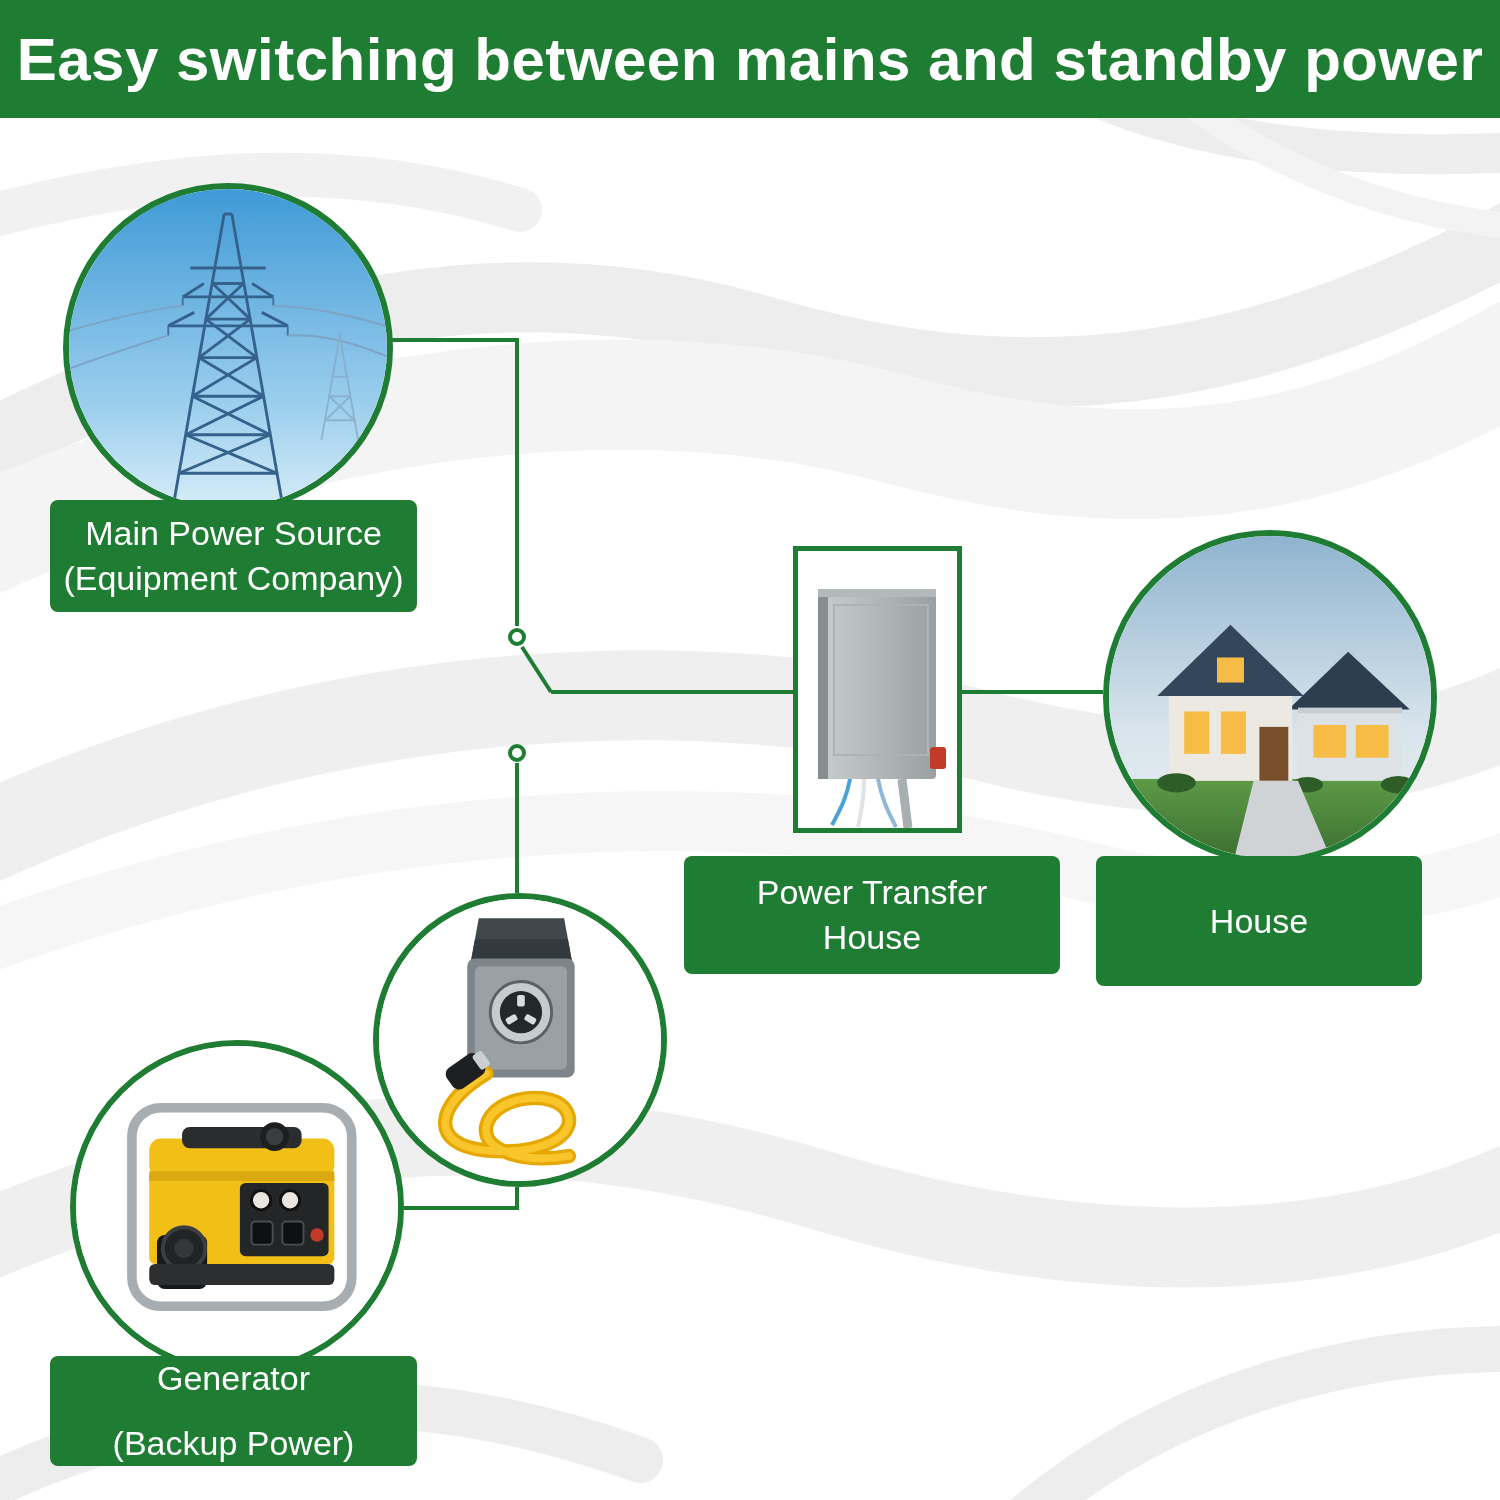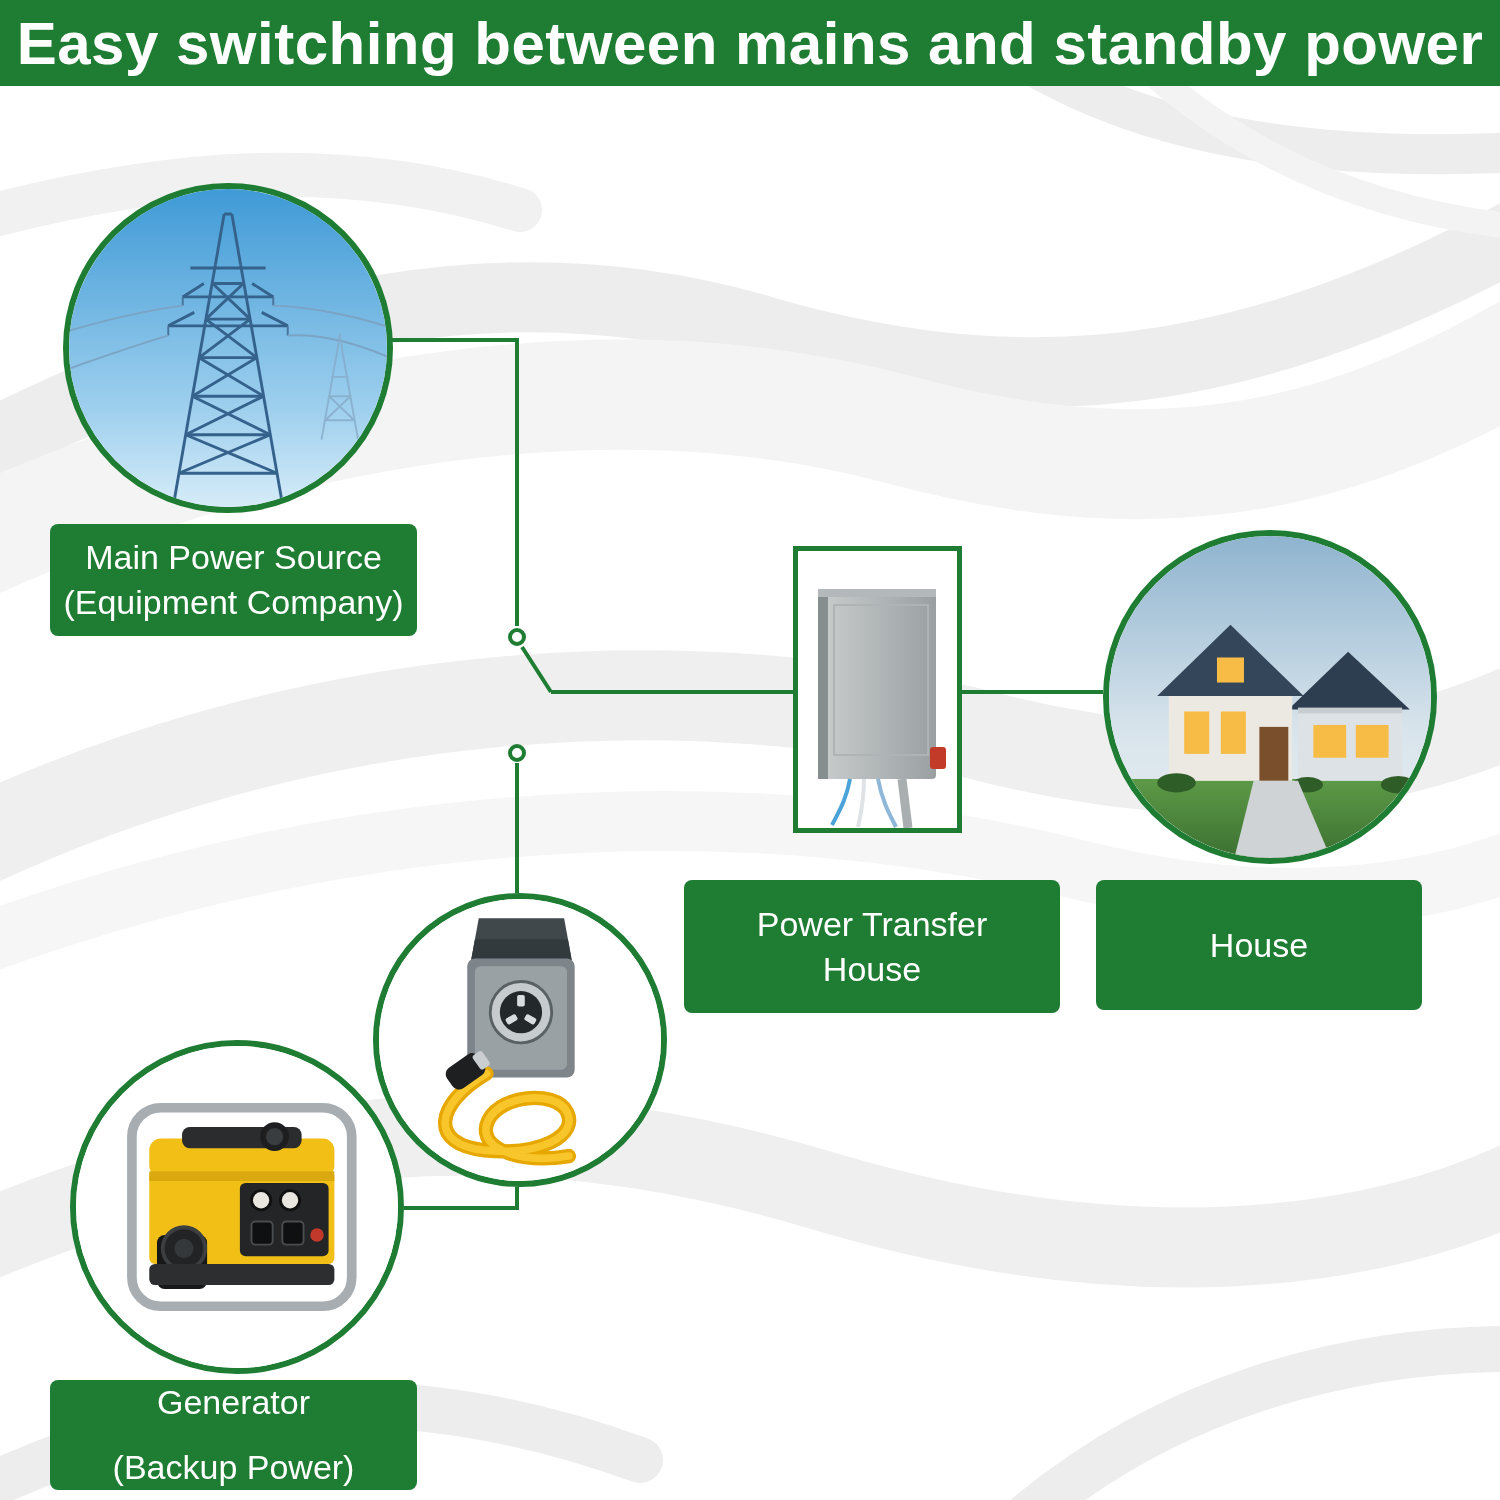--- a/index.html
+++ b/index.html
@@ -4,48 +4,48 @@
 <title>Easy switching between mains and standby power</title>
 <style>
   html,body{margin:0;padding:0;}
   body{
     width:1500px;height:1500px;position:relative;overflow:hidden;
     background:#ffffff;font-family:"Liberation Sans",sans-serif;
   }
   .canvas{position:absolute;inset:0;width:1500px;height:1500px;}
   .bg-swirls{position:absolute;left:0;top:0;width:1500px;height:1500px;pointer-events:none;}
   .banner{
-    position:absolute;left:0;top:0;width:1500px;height:86px;
+    position:absolute;left:0;top:0;width:1500px;height:118px;
     background:#1f7d33;display:flex;align-items:center;justify-content:center;
   }
   .banner .title{
     color:#ffffff;font-size:60px;font-weight:bold;letter-spacing:.5px;white-space:nowrap;
   }
   .connectors{position:absolute;left:0;top:0;width:1500px;height:1500px;pointer-events:none;}
   .photo-circle{
     position:absolute;border:6px solid #1f7d33;border-radius:50%;
     overflow:hidden;background:#ffffff;box-sizing:border-box;
   }
   .photo-circle svg{display:block;width:100%;height:100%;}
   .switch-box{
     position:absolute;border:5px solid #1f7d33;background:#ffffff;box-sizing:border-box;
   }
   .switch-box svg{display:block;width:100%;height:100%;}
   .label-box{
     position:absolute;background:#1f7d33;border-radius:8px;color:#ffffff;
     display:flex;flex-direction:column;align-items:center;justify-content:center;
-    text-align:center;font-size:34px;line-height:1.32;box-sizing:border-box;margin-top:24px;
+    text-align:center;font-size:34px;line-height:1.32;box-sizing:border-box;
   }
   .c-tower{left:63px;top:183px;width:330px;height:330px;}
   .c-house{left:1103px;top:530px;width:334px;height:334px;}
   .c-inlet{left:373px;top:893px;width:294px;height:294px;}
   .c-gen{left:70px;top:1040px;width:334px;height:334px;}
   .b-switch{left:793px;top:546px;width:169px;height:287px;}
   .l-main{left:50px;top:500px;width:367px;height:112px;}
-  .l-ts{left:684px;top:856px;width:376px;height:133px;}
+  .l-ts{left:684px;top:856px;width:376px;height:118px;}
   .l-house{left:1096px;top:856px;width:326px;height:130px;}
   .l-gen{left:50px;top:1356px;width:367px;height:110px;gap:20px;}
 </style>
 </head>
 <body>
 
 <div class="canvas">
 
   <svg class="bg-swirls" viewBox="0 0 1500 1500">
     <g fill="none" stroke-linecap="round">

